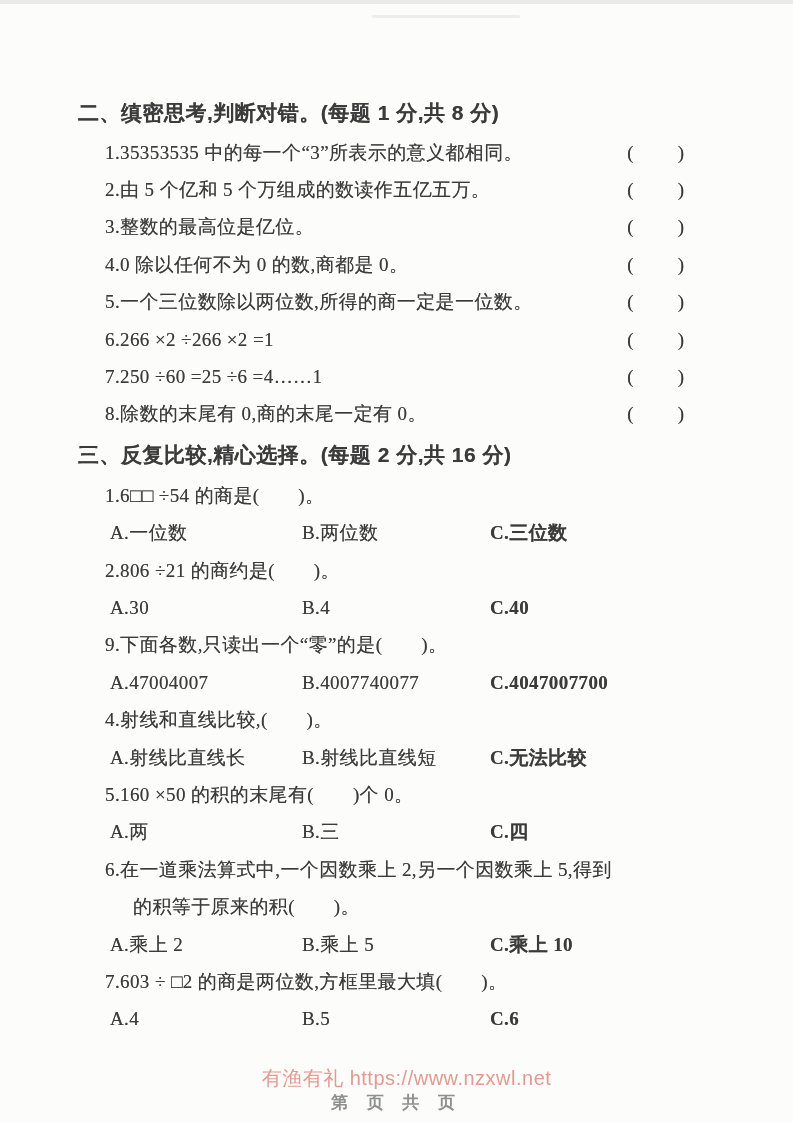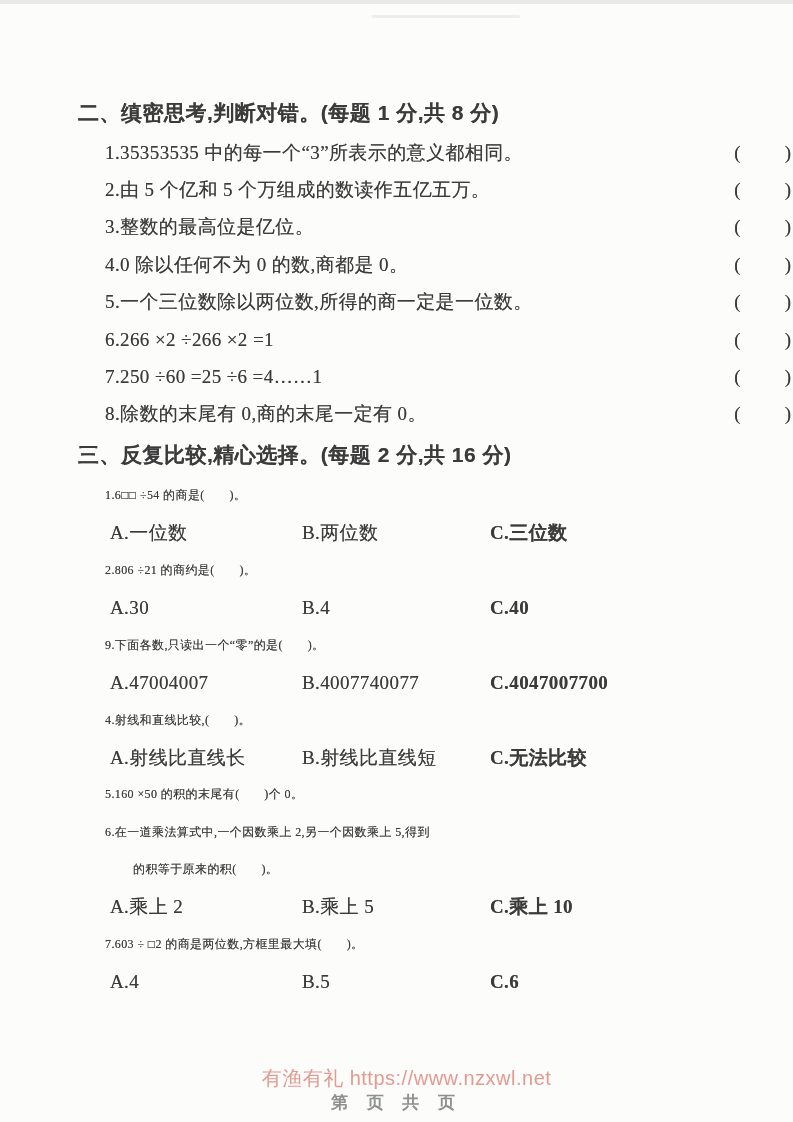--- a/index.html
+++ b/index.html
@@ -29,27 +29,27 @@
     display:flex;align-items:center;
     padding-left:78px;
     font-family:"Liberation Sans","DejaVu Sans",sans-serif;
     font-weight:700;font-size:21px;letter-spacing:.5px;
   }
   .sec-heading.judge{height:42px;}
   .sec-heading.choice{height:44px;}
   .tf-row{
     height:37.4px;
     display:flex;align-items:center;justify-content:space-between;
-    padding-left:105px;
+    padding-left:105px;padding-right:107px;
     font-size:19px;letter-spacing:.4px;
   }
   .tf-blank{letter-spacing:2px;white-space:pre;}
   .q-line{
     height:37.4px;display:flex;align-items:center;
-    padding-left:105px;font-size:12px;letter-spacing:.4px;
+    padding-left:105px;font-size:19px;letter-spacing:.4px;
   }
   .q-line.cont{padding-left:133px;}
   .opt-row{
     height:37.4px;display:flex;align-items:center;
     padding-left:110px;font-size:19px;letter-spacing:.4px;
   }
   .opt-row .opt{white-space:pre;}
   .opt-row .opt:nth-child(1){width:192px;flex:0 0 192px;}
   .opt-row .opt:nth-child(2){width:188px;flex:0 0 188px;}
   .opt-row .opt:nth-child(3){flex:1;font-weight:bold;}
@@ -133,20 +133,25 @@
           <span class="opt">B.4007740077</span>
           <span class="opt">C.4047007700</span>
         </div>
         <div class="q-line">4.射线和直线比较,(　　)。</div>
         <div class="opt-row">
           <span class="opt">A.射线比直线长</span>
           <span class="opt">B.射线比直线短</span>
           <span class="opt">C.无法比较</span>
         </div>
         <div class="q-line">5.160 ×50 的积的末尾有(　　)个 0。</div>
+        <div class="opt-row">
+          <span class="opt">A.两</span>
+          <span class="opt">B.三</span>
+          <span class="opt">C.四</span>
+        </div>
         <div class="q-line">6.在一道乘法算式中,一个因数乘上 2,另一个因数乘上 5,得到</div>
         <div class="q-line cont">的积等于原来的积(　　)。</div>
         <div class="opt-row">
           <span class="opt">A.乘上 2</span>
           <span class="opt">B.乘上 5</span>
           <span class="opt">C.乘上 10</span>
         </div>
         <div class="q-line">7.603 ÷ □2 的商是两位数,方框里最大填(　　)。</div>
         <div class="opt-row">
           <span class="opt">A.4</span>

